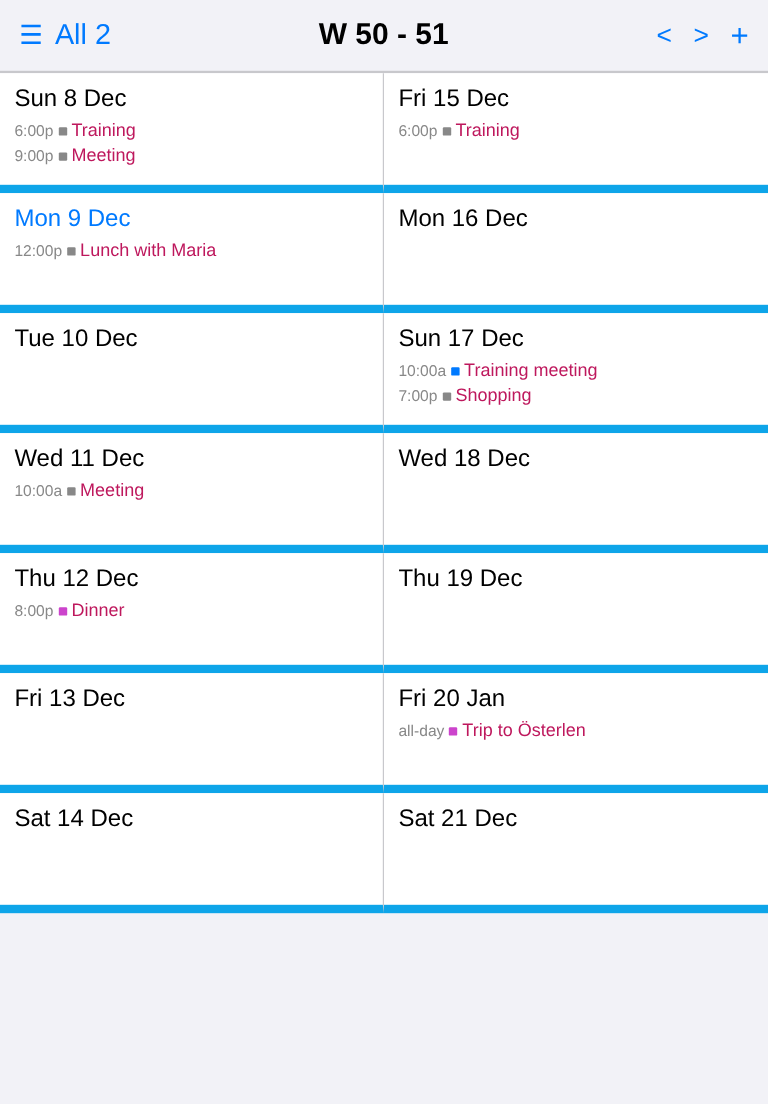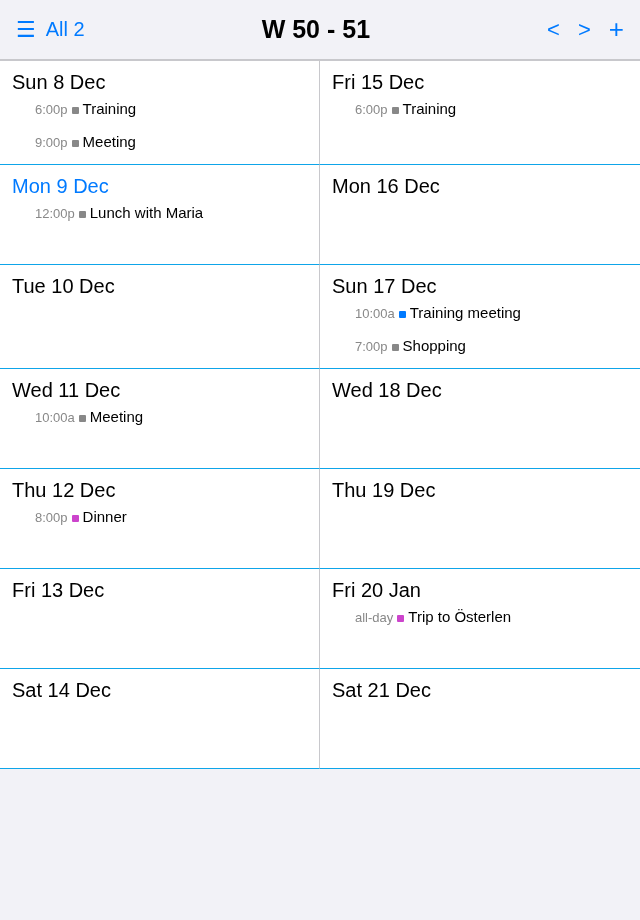--- a/index.html
+++ b/index.html
@@ -26,21 +26,21 @@
       align-items: center;
       gap: 10px;
     }
     .menu-icon {
       color: #007aff;
       font-size: 22px;
       cursor: pointer;
     }
     .all-label {
       color: #007aff;
-      font-size: 20px;
+      font-size: 24px;
       font-weight: 400;
     }
     .header-title {
       font-size: 25px;
       font-weight: 700;
       color: #000;
       text-align: center;
       flex: 1;
     }
     .header-right {
@@ -62,21 +62,21 @@
 
     
     .calendar-grid {
       display: grid;
       grid-template-columns: 1fr 1fr;
       border-top: 1px solid #c8c8cc;
     }
 
     .day-cell {
       background: #ffffff;
-      border-bottom: 1px solid #0ea5e9;
+      border-bottom: 7px solid #0ea5e9;
       border-right: 1px solid #c8c8cc;
       padding: 10px 12px 14px 12px;
       min-height: 100px;
     }
     .day-cell:nth-child(even) {
       border-right: none;
     }
 
     .day-header {
       font-size: 20px;
@@ -84,22 +84,21 @@
       color: #000;
       margin-bottom: 6px;
     }
     .day-header.today {
       color: #007aff;
     }
 
     .event-list {
       display: flex;
       flex-direction: column;
-      gap: 16px;
-      margin-left: 23px;
+      gap: 4px;
     }
 
     .event-item {
       display: flex;
       align-items: baseline;
       gap: 4px;
       font-size: 14px;
     }
 
     .event-time {
@@ -112,21 +111,21 @@
     .event-dot {
       width: 7px;
       height: 7px;
       border-radius: 1px;
       flex-shrink: 0;
       display: inline-block;
       margin-bottom: 1px;
     }
 
     .event-title {
-      color: #000000;
+      color: #be185d;
       font-size: 15px;
     }
   </style>
 </head>
 <body>
 
 <div class="header">
   <div class="header-left">
     <span class="menu-icon">☰</span>
     <span class="all-label">All 2</span>

